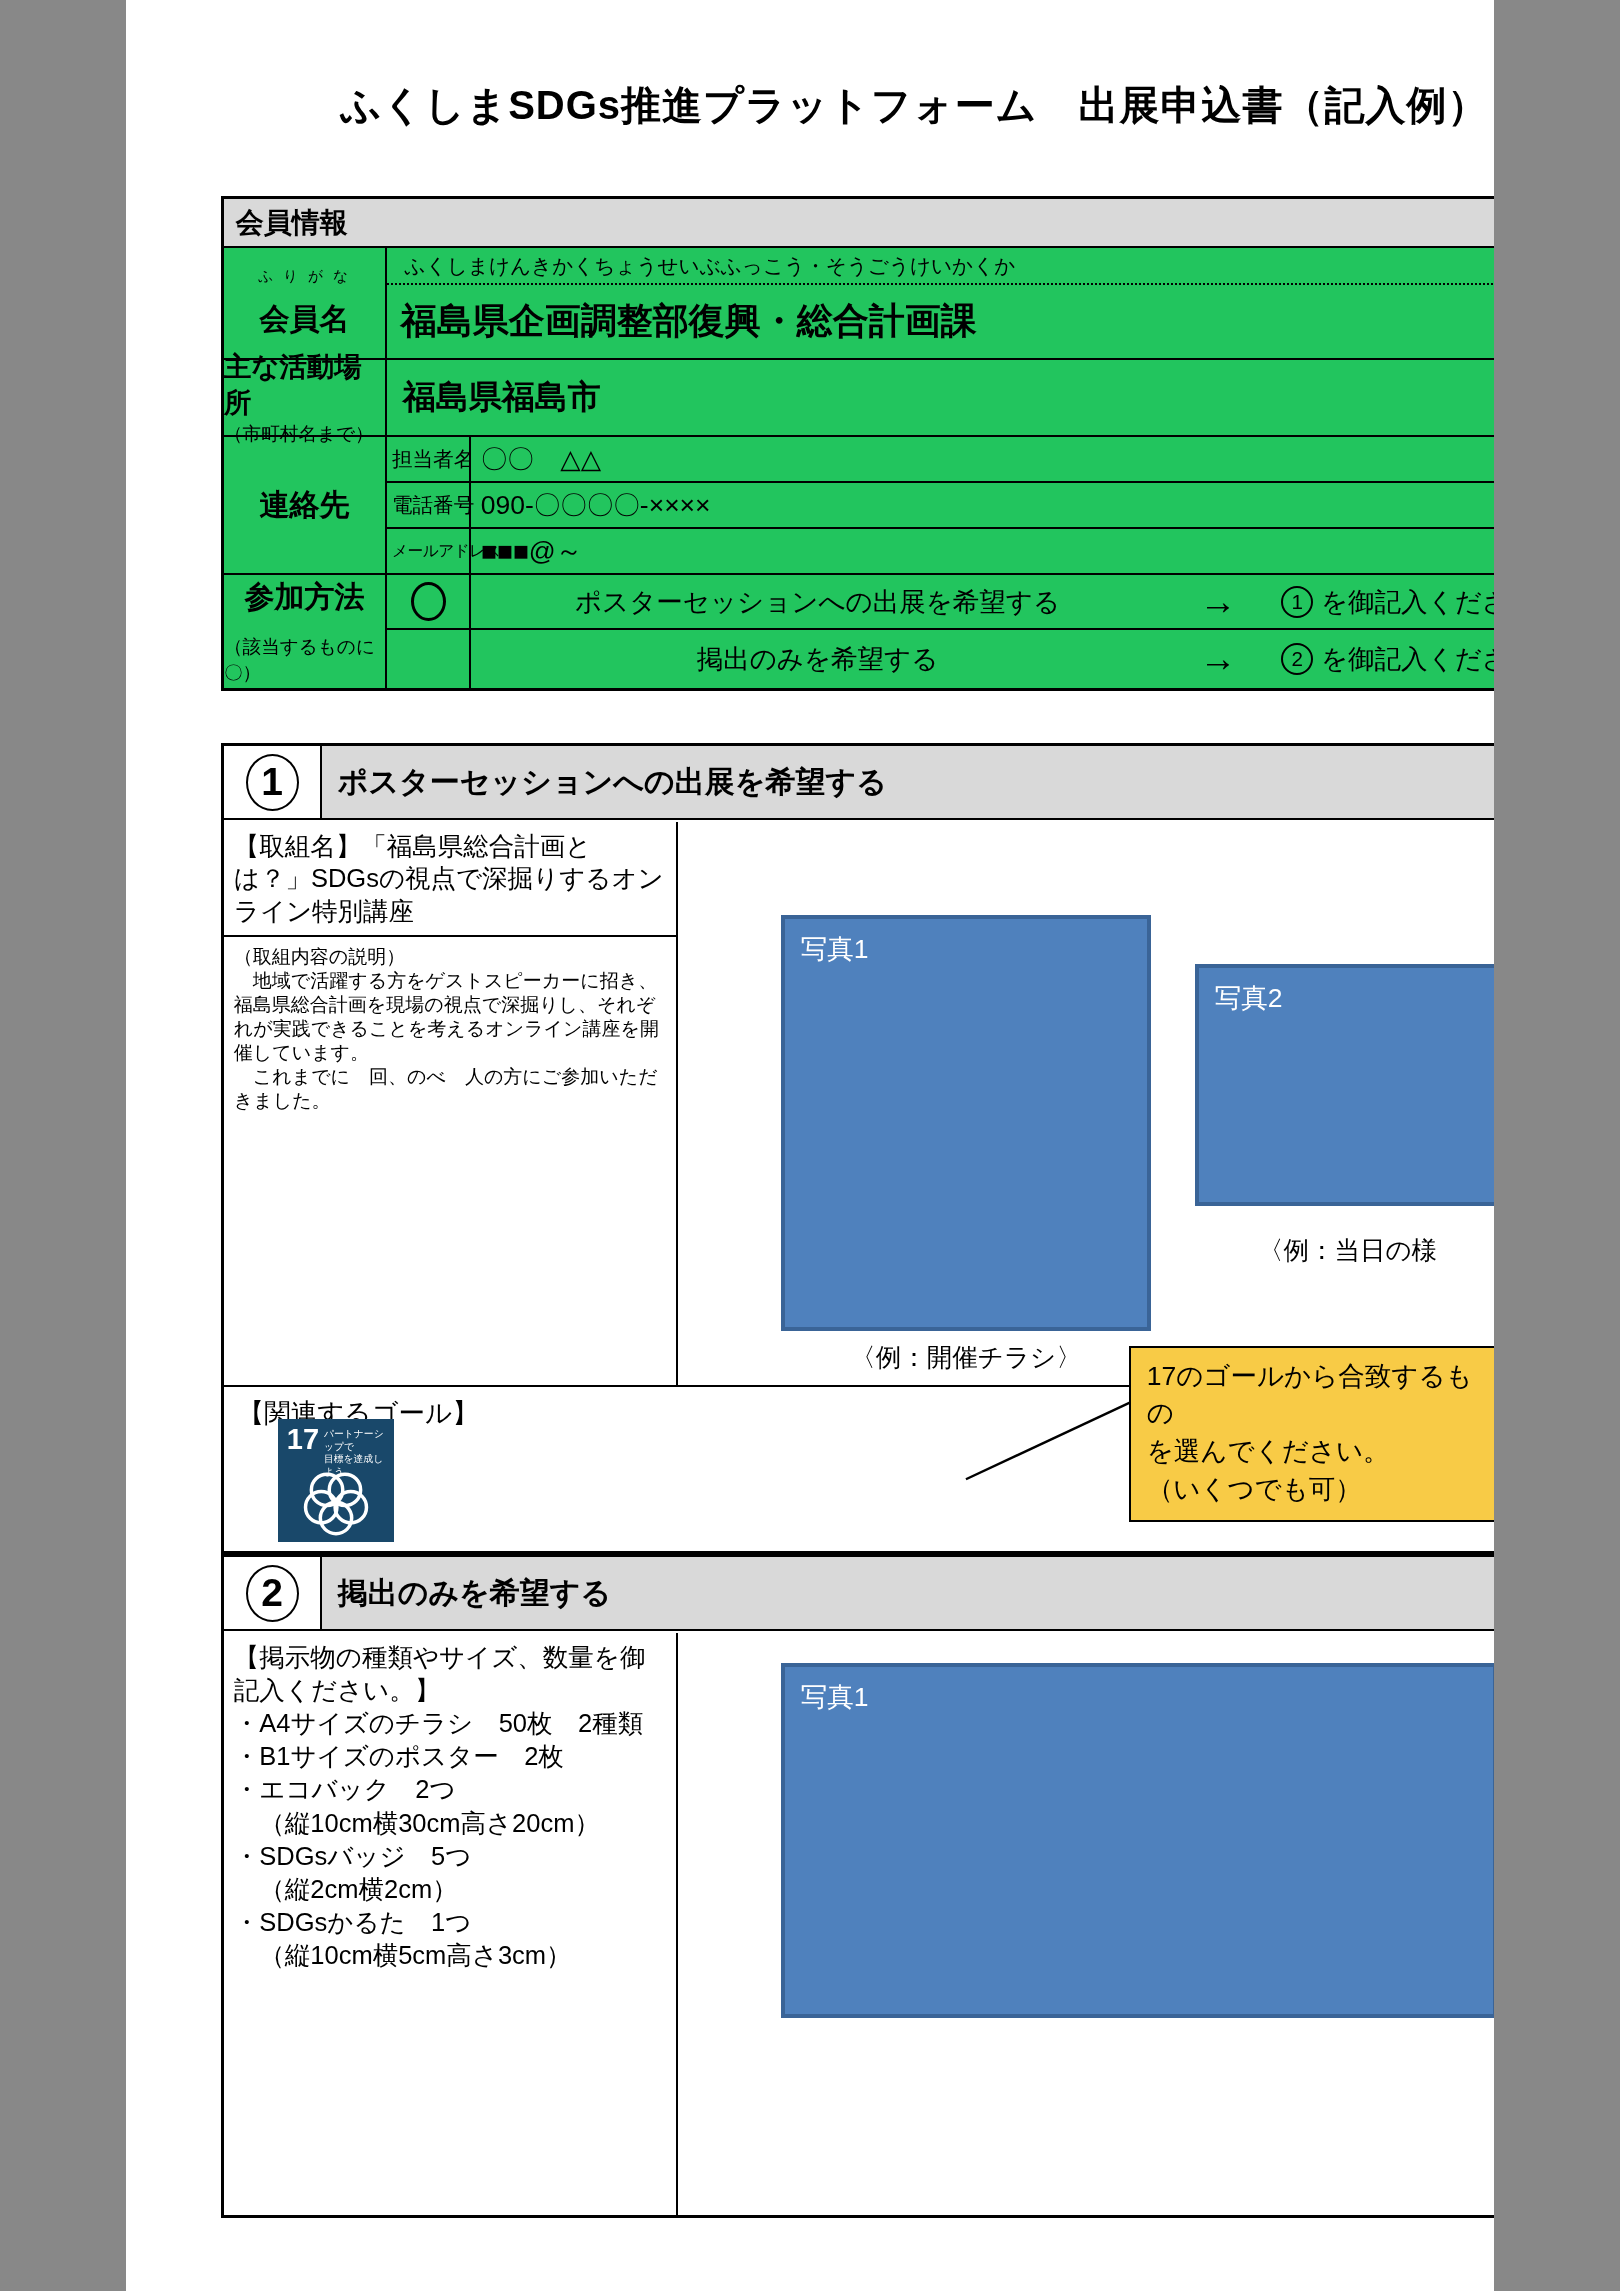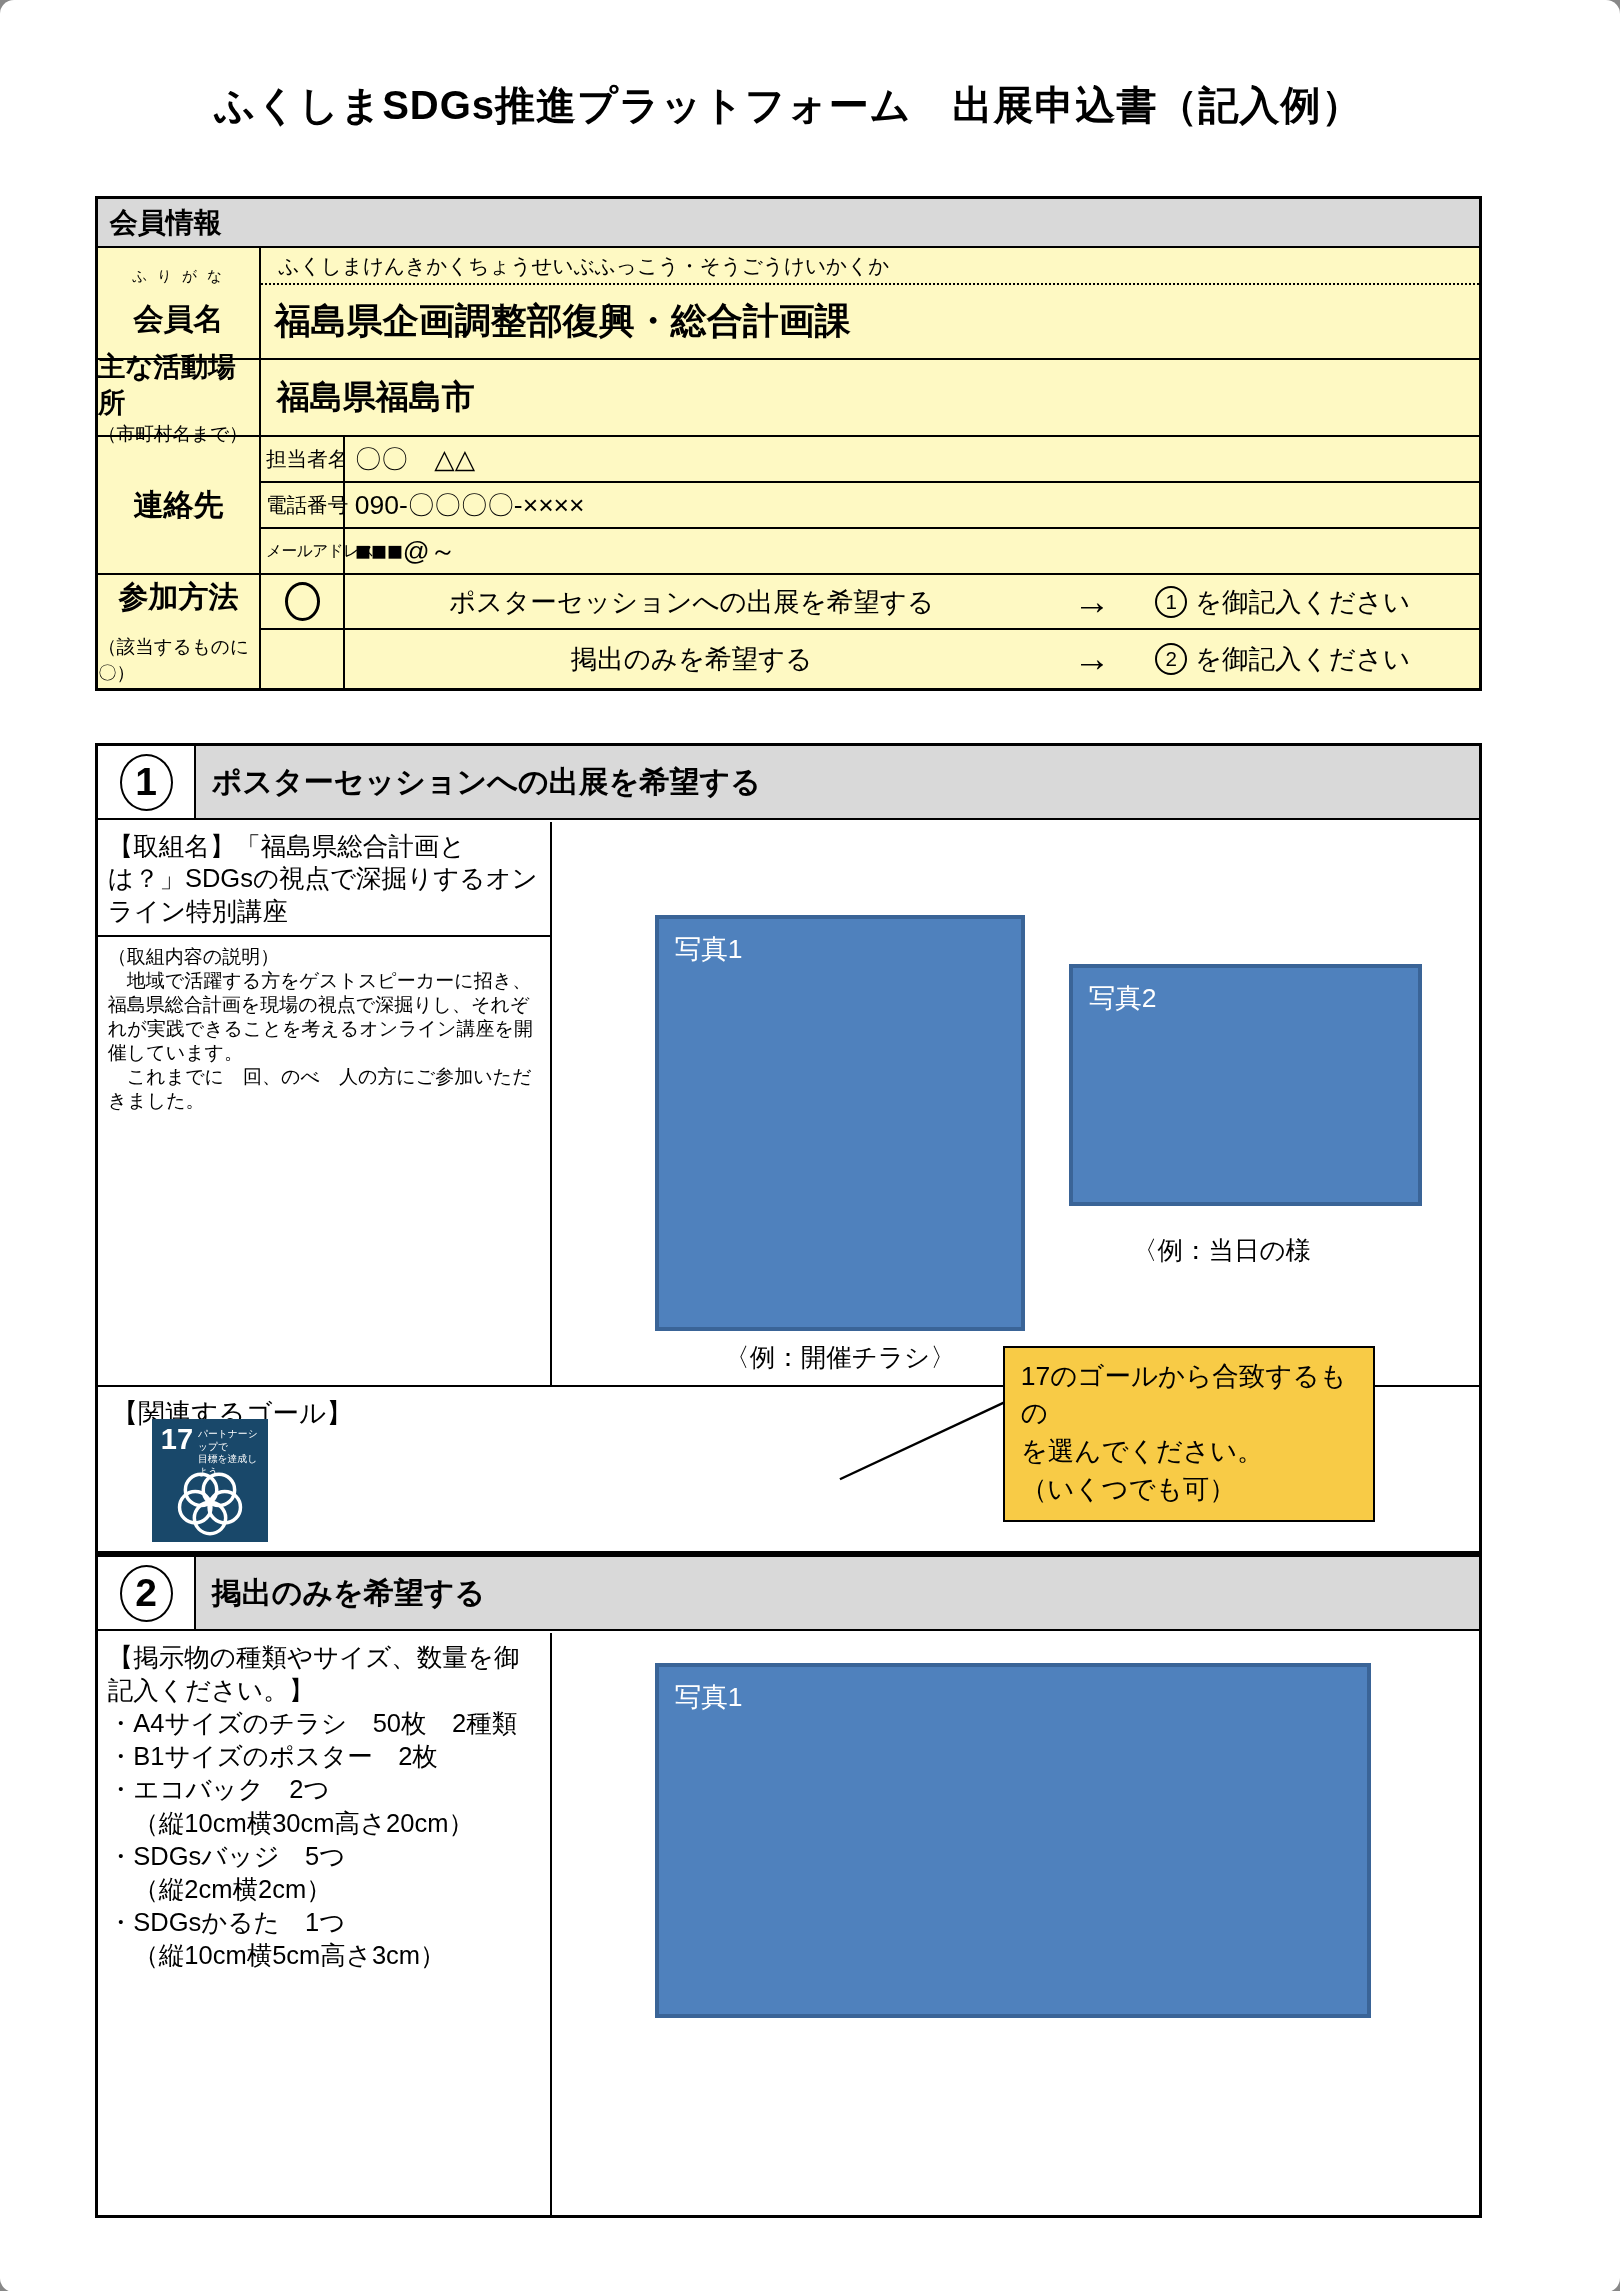--- a/index.html
+++ b/index.html
@@ -1,26 +1,26 @@
 <!DOCTYPE html>
 <html lang="ja" style="--gray: #D9D9D9; --blue: #4F81BD; --blueb: #3A6497; --navy: #19486A; --yellow: #F8CB46;"><head>
 <meta charset="utf-8">
 <style>
   * { margin:0; padding:0; box-sizing:border-box; }
   body { background:#888; font-family:"Liberation Sans","DejaVu Sans",sans-serif; color:#000; }
-  .page { position:relative; width:1620px; height:2292px; background:#fff; overflow:hidden; margin:0 auto;border-radius:14px; }
+  .page { position:relative; width:1368px; height:2292px; background:#fff; overflow:hidden; margin:0 auto; }
 
   .title { position:absolute; left:95px; top:78px; width:1387px; text-align:center;
            font-size:40px; font-weight:bold; letter-spacing:1px; }
 
   
   .tbl1 { position:absolute; left:95px; top:196px; width:1387px; height:495px;
           border:3.9px solid #000; display:grid;
           grid-template-columns:163px 84px 1fr;
-          grid-template-rows:49px 112px 77px 46px 46px 46px 55px 1fr; background:#fef9c3; }
+          grid-template-rows:49px 112px 77px 46px 46px 46px 55px 1fr; background:#22c55e; }
   .h-row   { grid-area:1/1/2/4; background:var(--gray,#d9d9d9); border-bottom:2px solid #000;
              display:flex; align-items:center; padding-left:11.8px; font-size:28px; font-weight:bold; }
   .nm-label{ grid-area:2/1/3/2; border-right:2px solid #000; border-bottom:2px solid #000;
              display:flex; flex-direction:column; align-items:center; justify-content:center; gap:13px; }
   .nm-ruby { font-size:14.7px; letter-spacing:2.9px; }
   .nm-main { font-size:30px; font-weight:bold; }
   .nm-value{ grid-area:2/2/3/4; border-bottom:2px solid #000; display:flex; flex-direction:column; }
   .nm-furi { height:37px; border-bottom:2.9px dotted #000; font-size:20.6px;
              display:flex; align-items:flex-end; padding:0 0 2.9px 17.6px; }
   .nm-big  { flex:1; display:flex; align-items:center; padding-left:13.7px; font-size:36px; font-weight:bold; }

